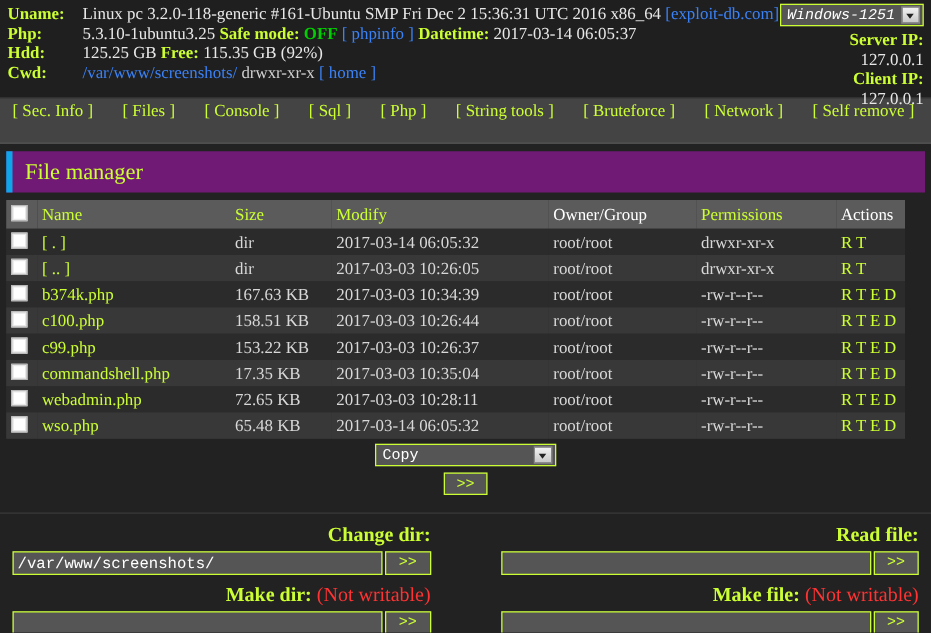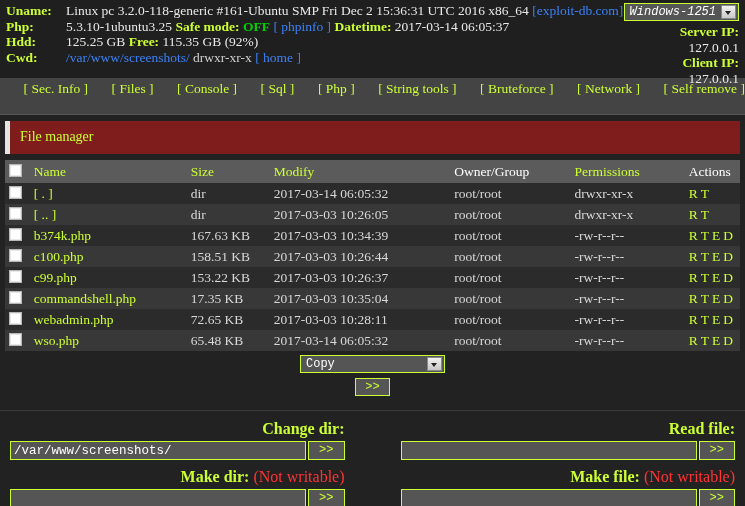--- a/index.html
+++ b/index.html
@@ -102,50 +102,50 @@
     background: #444;
     height: 36px;
     box-sizing: border-box;
     display: flex;
     align-items: flex-start;
     padding-top: 2px;
     border-bottom: 1px solid #555;
   }
   #nav .nav-cell {
     flex: 1 1 auto;
-    text-align: right;
+    text-align: left;
     font-size: 13.5px;
     line-height: 16px;
-    padding: 0 0;
+    padding: 0 10px;
   }
   #nav a {
     color: #ccff33;
     text-decoration: none;
   }
 
   
   #page {
     background: #222;
     padding: 0;
   }
 
   
   #fm-head {
-    background: #7f1d1d;
+    background: #701a75;
     margin: 6px 5px 0 5px;
     padding: 3px 0 4px 10px;
-    border-left: 5px solid #e5e5e5;
+    border-left: 5px solid #0ea5e9;
     color: #ccff33;
-    font-size: 14px;
+    font-size: 18px;
     line-height: 26px;
   }
 
   
   #fm-table-wrap {
-    margin: 6px 5px 0 5px;
+    margin: 6px 21px 0 5px;
     background: #2f2f2f;
   }
   table.fm {
     width: 100%;
     border-collapse: collapse;
     font-size: 13.5px;
   }
   table.fm th {
     background: #5b5b5b;
     text-align: left;

